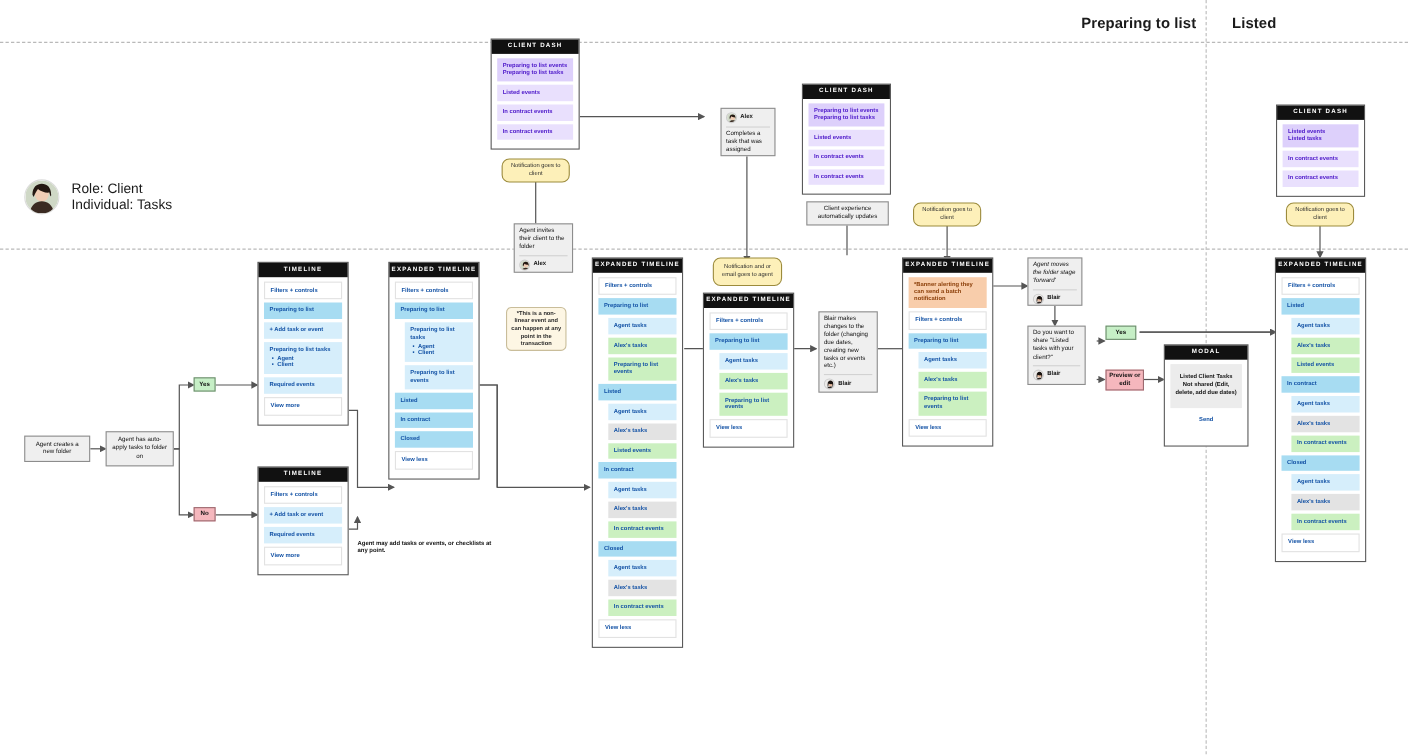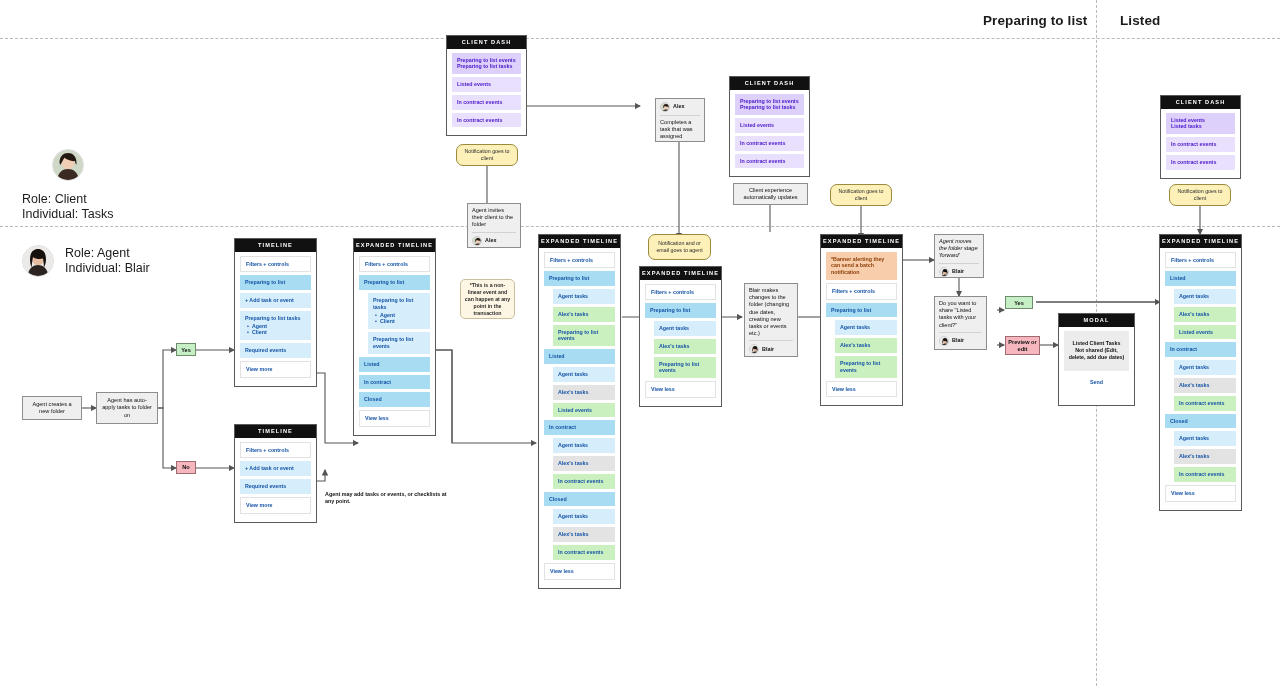--- a/index.html
+++ b/index.html
@@ -117,49 +117,35 @@
       <path d="M1036,302 H1160"></path>
       <path d="M1040,345 H1058"></path>
       <path d="M1200,186 V234"></path>
     </g>
     <g fill="none" stroke="#555" stroke-width="1.1">
       <path d="M436,350 H452 V443"></path>
       <path d="M1036,302 H1200 V234"></path>
     </g>
   </svg>
 
-  <div class="role" style="left: 22px; top: 149px; flex-direction: column;">
+  <div class="role" style="left: 22px; top: 163px;">
     <div class="avatar">
       <svg viewBox="0 0 30 30" width="30" height="30">
           <rect width="30" height="30" fill="#cfd8c6"></rect>
           <ellipse cx="15" cy="12" rx="6.4" ry="7.4" fill="#f0cdb5"></ellipse>
           <path d="M4 30c1-8 6-11 11-11s10 3 11 11z" fill="#3a2a22"></path>
           <path d="M6.5 13c0-7 4-10 8.5-10s8.5 3 8.5 10c0 3-1 1-1.6-2-3 .6-8-1-10.4-3.2C10 10 8 13.6 7.6 15z" fill="#241812"></path>
         </svg>
     </div>
     <div class="role-text">
       <div>Role: Client</div>
       <div>Individual: Tasks</div>
     </div>
   </div>
 
-  <div class="role" style="left: 22px; top: 245px;">
-    <div class="avatar">
-      <svg viewBox="0 0 30 30" width="30" height="30">
-          <rect width="30" height="30" fill="#eceae8"></rect>
-          <ellipse cx="15" cy="12.5" rx="6" ry="7.2" fill="#e7bda2"></ellipse>
-          <path d="M4.5 30c1-8 6-11 10.5-11s9.5 3 10.5 11z" fill="#2a2320"></path>
-          <path d="M7 13.5C7 6 10.5 3 15 3s8 3 8 10.5c0 4-1.3 6-2 8-.4-4-.6-7-1-9-3.2 1-7.6.4-10-1.6-.6 3-1 6-1.4 10.6-.8-2-1.6-4.4-1.6-8z" fill="#17110e"></path>
-        </svg>
-    </div>
-    <div class="role-text">
-      <div>Role: Agent</div>
-      <div>Individual: Blair</div>
-    </div>
-  </div>
 
   <div class="nodebox" style="left:22px;top:396px;width:60px;height:24px;">Agent creates a new folder</div>
   <div class="nodebox" style="left:96px;top:392px;width:62px;height:32px;">Agent has auto-apply tasks to folder on</div>
   <div class="yesbox" style="left:176px;top:343px;width:20px;height:13px;">Yes</div>
   <div class="nobox" style="left:176px;top:461px;width:20px;height:13px;">No</div>
 
   <div class="card" style="left:234px;top:238px;width:83px;">
     <div class="card-hd">TIMELINE</div>
     <div class="card-body">
         <div class="row plain">

